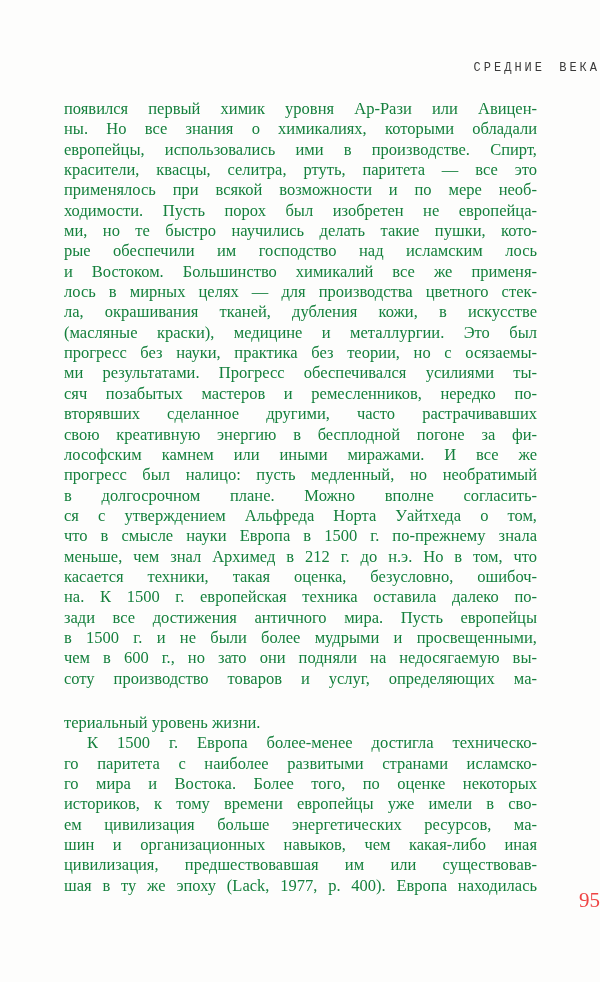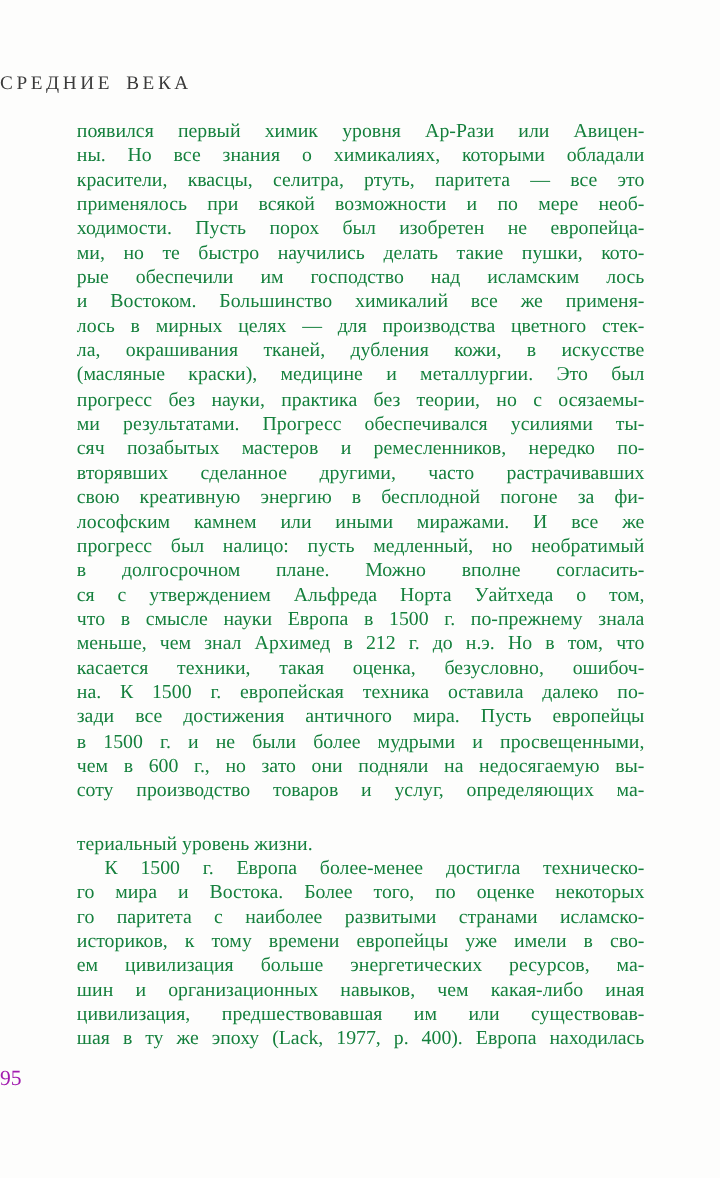--- a/index.html
+++ b/index.html
@@ -15,25 +15,26 @@
     font-family: "Liberation Serif", "DejaVu Serif", serif;
     color: #1f1f1f;
     overflow: hidden;
     margin: 0 auto;
   }
   .running-header {
     position: absolute;
     top: 61px;
     left: 0;
     right: 0;
-    text-align: left;
-    font-size: 16px;
+    text-align: right;
+    font-size: 12px;
     letter-spacing: 3px;
     word-spacing: 4px;
     color: #3a3a3a;
+    font-family: Liberation Mono, monospace;
   }
   .body-text {
     position: absolute;
     top: 99px;
     left: 64px;
     width: 473px;
   }
   .line {
     font-size: 16.5px;
     line-height: 20.35px;
@@ -47,34 +48,35 @@
   }
   .line.para-end {
     text-align-last: left;
     margin-top: 24px;
   }
   .page-number {
     position: absolute;
     top: 888px;
     left: 0;
     right: 0;
-    text-align: left;
-    font-size: 18px;
-    color: #a21caf;
+    text-align: right;
+    font-size: 21px;
+    color: #ef4444;
   }
 </style>
 </head>
 <body>
 
 <div class="book-page">
   <div class="running-header">СРЕДНИЕ ВЕКА</div>
 
   <div class="body-text">
       <div class="line">появился первый химик уровня Ар-Рази или Авицен-</div>
       <div class="line">ны. Но все знания о химикалиях, которыми обладали</div>
+      <div class="line">европейцы, использовались ими в производстве. Спирт,</div>
       <div class="line">красители, квасцы, селитра, ртуть, паритета — все это</div>
       <div class="line">применялось при всякой возможности и по мере необ-</div>
       <div class="line">ходимости. Пусть порох был изобретен не европейца-</div>
       <div class="line">ми, но те быстро научились делать такие пушки, кото-</div>
       <div class="line">рые обеспечили им господство над исламским лось</div>
       <div class="line">и Востоком. Большинство химикалий все же применя-</div>
       <div class="line">лось в мирных целях — для производства цветного стек-</div>
       <div class="line">ла, окрашивания тканей, дубления кожи, в искусстве</div>
       <div class="line">(масляные краски), медицине и металлургии. Это был</div>
       <div class="line">прогресс без науки, практика без теории, но с осязаемы-</div>
@@ -89,22 +91,22 @@
       <div class="line">что в смысле науки Европа в 1500 г. по-прежнему знала</div>
       <div class="line">меньше, чем знал Архимед в 212 г. до н.э. Но в том, что</div>
       <div class="line">касается техники, такая оценка, безусловно, ошибоч-</div>
       <div class="line">на. К 1500 г. европейская техника оставила далеко по-</div>
       <div class="line">зади все достижения античного мира. Пусть европейцы</div>
       <div class="line">в 1500 г. и не были более мудрыми и просвещенными,</div>
       <div class="line">чем в 600 г., но зато они подняли на недосягаемую вы-</div>
       <div class="line">соту производство товаров и услуг, определяющих ма-</div>
       <div class="line para-end">териальный уровень жизни.</div>
       <div class="line indent">К 1500 г. Европа более-менее достигла техническо-</div>
+      <div class="line">го паритета с наиболее развитыми странами исламско-</div>
       <div class="line">го мира и Востока. Более того, по оценке некоторых</div>
-      <div class="line">го паритета с наиболее развитыми странами исламско-</div>
       <div class="line">историков, к тому времени европейцы уже имели в сво-</div>
       <div class="line">ем цивилизация больше энергетических ресурсов, ма-</div>
       <div class="line">шин и организационных навыков, чем какая-либо иная</div>
       <div class="line">цивилизация, предшествовавшая им или существовав-</div>
       <div class="line">шая в ту же эпоху (Lack, 1977, p. 400). Европа находилась</div>
     </div>
 
   <div class="page-number">95</div>
 </div>
 

